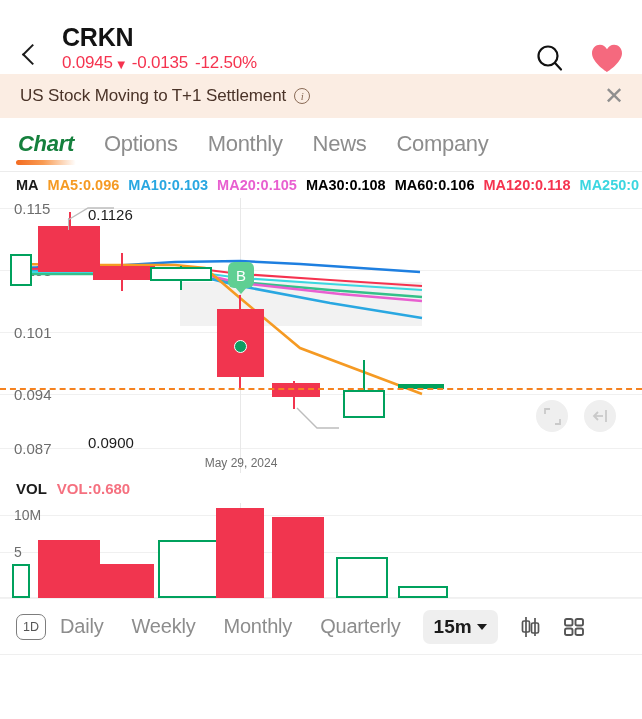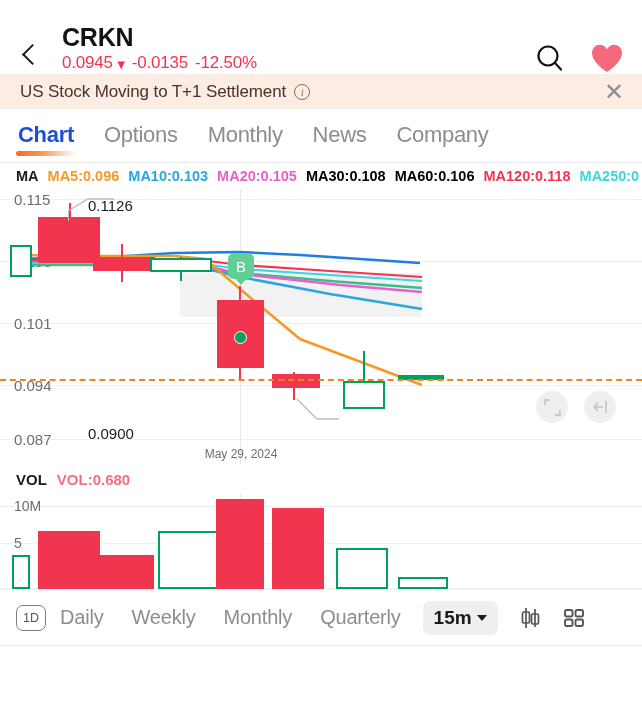--- a/index.html
+++ b/index.html
@@ -48,21 +48,21 @@
     line-height: 1;
     transform: translateY(1px);
   }
   .sym-chg { letter-spacing: -0.2px; }
   .sym-pct { margin-left: 7px; letter-spacing: -0.2px; }
   .hdr-icons { display: flex; align-items: center; gap: 24px; flex: 0 0 auto; }
   .icon-btn { cursor: pointer; display: flex; align-items: center; justify-content: center; }
 
   
   .banner {
-    height: 35px;
+    height: 44px;
     background: #FBEDE3;
     display: flex; align-items: center;
     padding: 0 16px 0 20px;
   }
   .banner-text {
     font-size: 17px; color: #4A3328; flex: 1 1 auto;
     display: flex; align-items: center; gap: 8px;
     letter-spacing: -0.1px;
   }
   .info-circ {
@@ -85,21 +85,21 @@
     gap: 30px;
     padding: 0 18px;
     border-bottom: 1px solid #ececec;
   }
   .tab {
     font-size: 22px; color: #8d8d8d; cursor: pointer;
     position: relative; padding-bottom: 2px;
     letter-spacing: -0.3px;
   }
   .tab.active {
-    color: #1d4ed8; font-weight: bold; 
+    color: #15803d; font-weight: bold; font-style: italic;
   }
   .tab.active::after {
     content: ""; position: absolute;
     left: -2px; right: -2px; bottom: -6px; height: 5px;
     border-radius: 3px;
     background: linear-gradient(90deg, #F36B21 0%, #F99B52 45%, rgba(255,255,255,0) 100%);
   }
 
   
   .ma-row {

